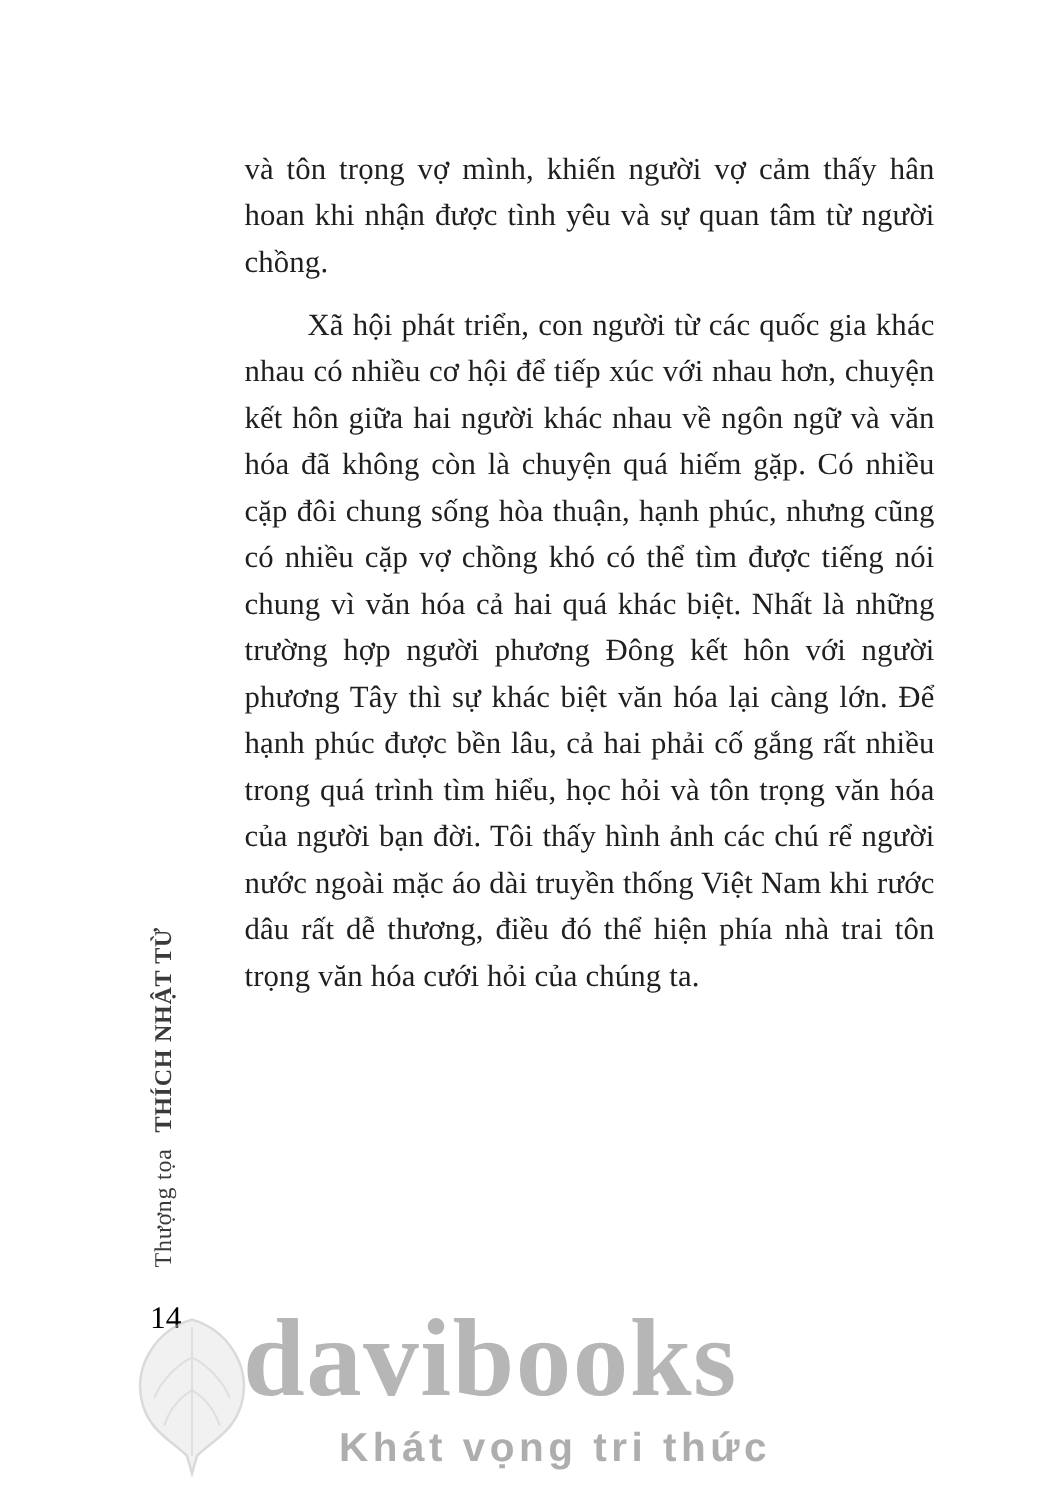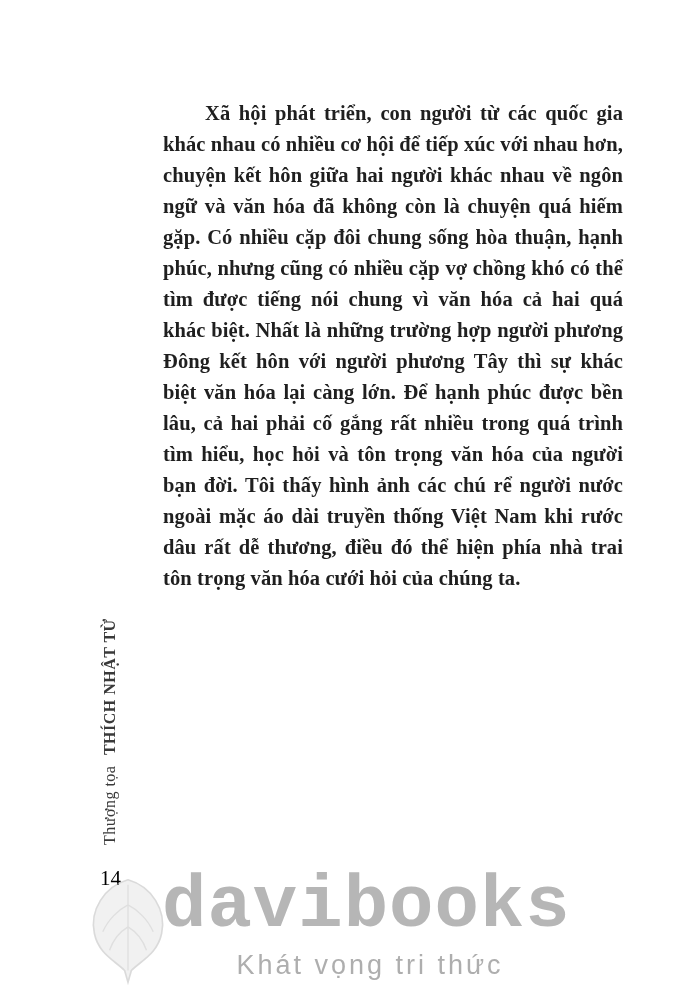--- a/index.html
+++ b/index.html
@@ -25,21 +25,20 @@
     line-height: 31px;
     text-align: justify;
     color: #1f1f1f;
     letter-spacing: 0.1px;
   }
   .text-column p {
     margin: 0 0 11px 0;
   }
   .text-column p.indent {
     text-indent: 42px;
-    font-weight: bold;
   }
   
   .sidebar-author {
     position: absolute;
     left: 101px;
     top: 845px;
     transform: rotate(-90deg);
     transform-origin: left top;
     white-space: nowrap;
     font-size: 16px;
@@ -75,46 +74,48 @@
     left: 86px;
     top: 6px;
     width: 84px;
     height: 110px;
     opacity: 0.55;
   }
   .brand-text {
     position: absolute;
     left: 162px;
     top: -6px;
-    font-family: Liberation Mono, monospace;
+    font-family: Liberation Serif, serif;
     font-weight: 700;
     font-size: 74px;
     color: #9b9b9b;
     opacity: 0.72;
     letter-spacing: 1px;
   }
   .tagline-text {
     position: absolute;
     left: 170px;
     top: 80px;
     width: 400px;
     text-align: center;
     font-family: "Liberation Sans", sans-serif;
     font-size: 27px;
     color: #a0a0a0;
     opacity: 0.85;
     letter-spacing: 3px;
+    font-weight: bold;
   }
 </style>
 </head>
 <body>
 
 <div id="page">
 
   <div class="text-column">
+    <p>và tôn trọng vợ mình, khiến người vợ cảm thấy hân hoan khi nhận được tình yêu và sự quan tâm từ người chồng.</p>
     <p class="indent">Xã hội phát triển, con người từ các quốc gia khác nhau có nhiều cơ hội để tiếp xúc với nhau hơn, chuyện kết hôn giữa hai người khác nhau về ngôn ngữ và văn hóa đã không còn là chuyện quá hiếm gặp. Có nhiều cặp đôi chung sống hòa thuận, hạnh phúc, nhưng cũng có nhiều cặp vợ chồng khó có thể tìm được tiếng nói chung vì văn hóa cả hai quá khác biệt. Nhất là những trường hợp người phương Đông kết hôn với người phương Tây thì sự khác biệt văn hóa lại càng lớn. Để hạnh phúc được bền lâu, cả hai phải cố gắng rất nhiều trong quá trình tìm hiểu, học hỏi và tôn trọng văn hóa của người bạn đời. Tôi thấy hình ảnh các chú rể người nước ngoài mặc áo dài truyền thống Việt Nam khi rước dâu rất dễ thương, điều đó thể hiện phía nhà trai tôn trọng văn hóa cưới hỏi của chúng ta.</p>
   </div>
 
   <div class="sidebar-author">
     <span class="prefix">Thượng tọa</span>
     <span class="name">THÍCH NHẬT TỪ</span>
   </div>
 
   <div class="page-number">14</div>
 

